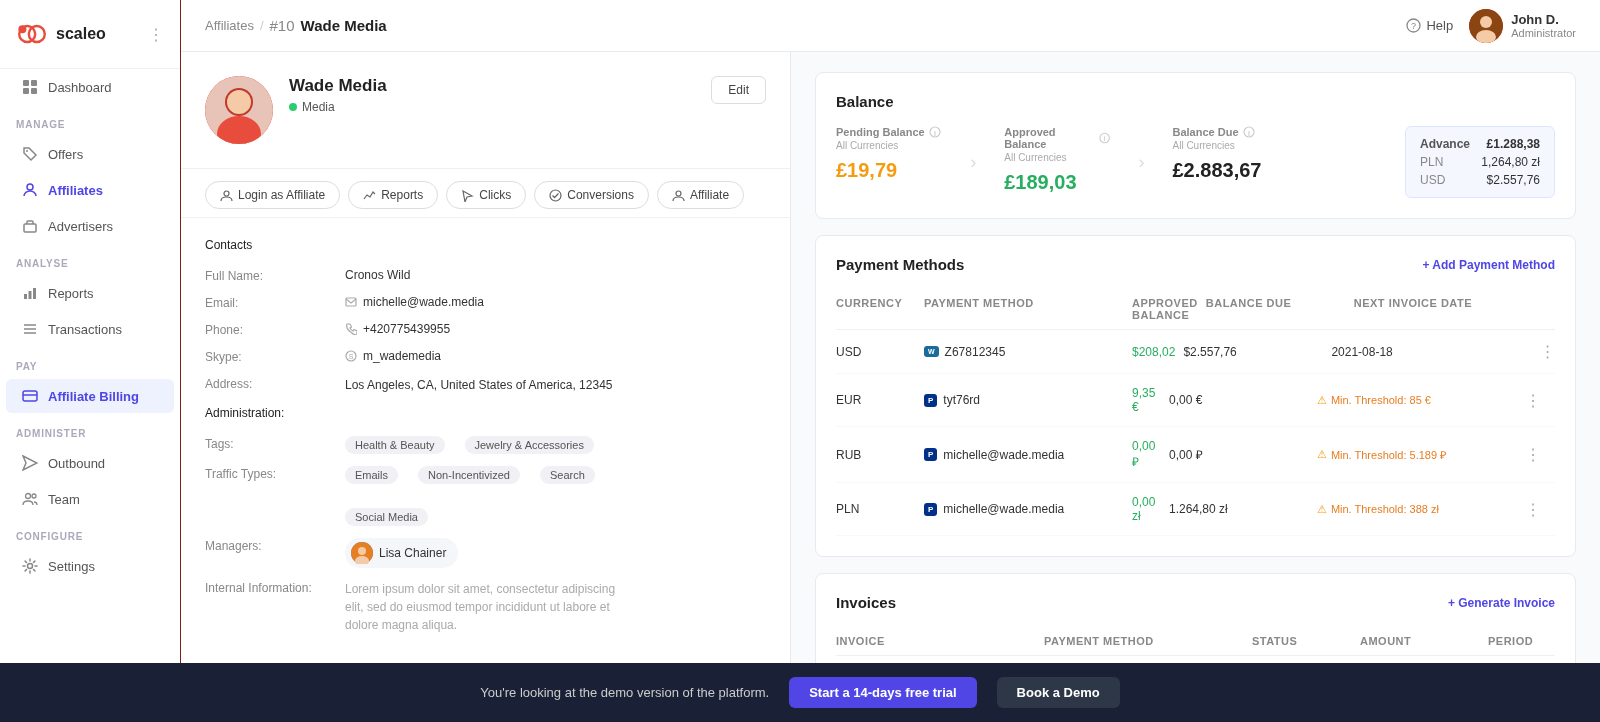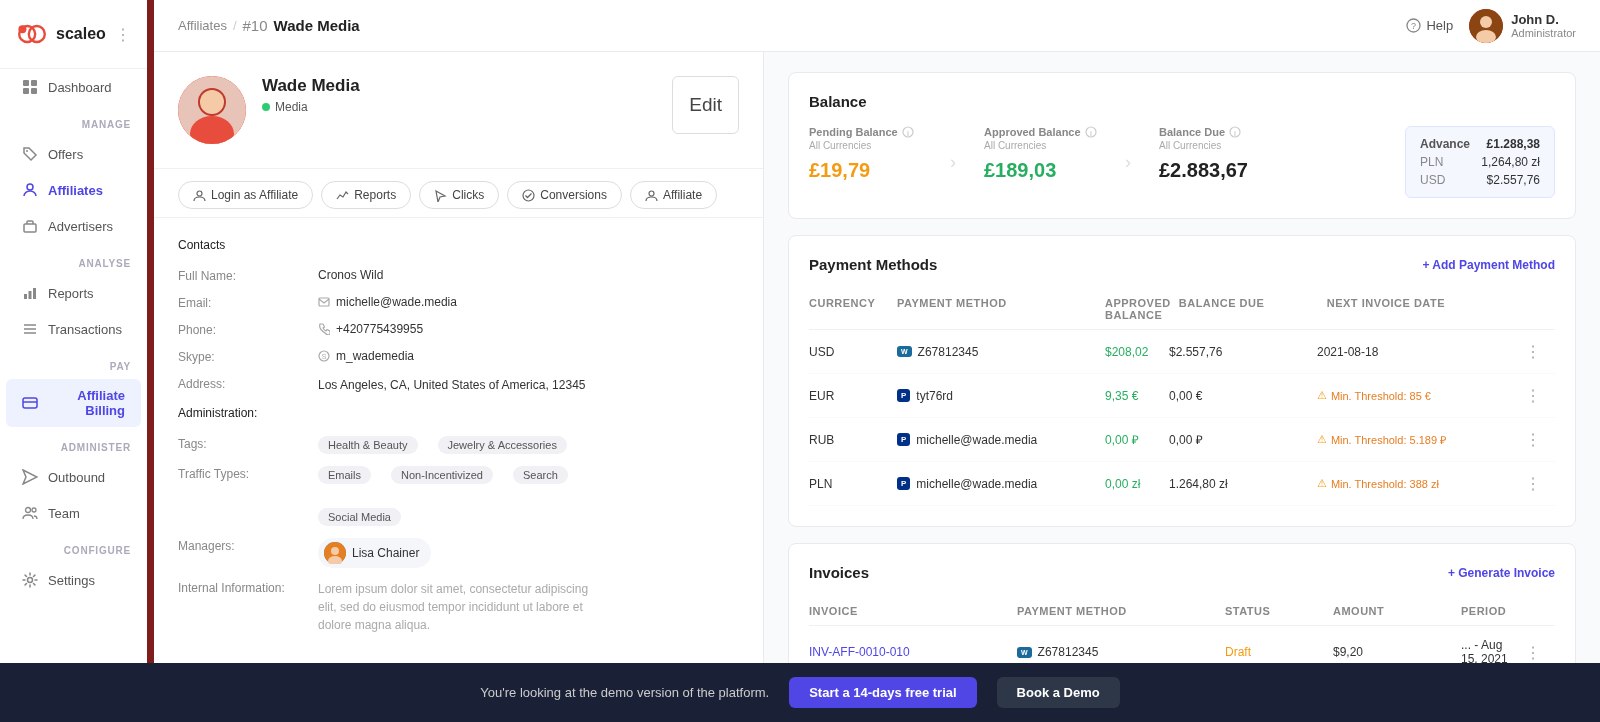--- a/index.html
+++ b/index.html
@@ -1,19 +1,19 @@
 <!DOCTYPE html>
 <html><head>
   <meta charset="utf-8">
   <style>
     * { box-sizing: border-box; margin: 0; padding: 0; }
     body { font-family: -apple-system, BlinkMacSystemFont, 'Segoe UI', sans-serif; font-size: 13px; background: #f5f6fa; color: #333; display: flex; height: 722px; overflow: hidden; }
 
     
-    .sidebar { width: 154px; background: #fff; border-right: 7px solid #7f1d1d; display: flex; flex-direction: column; height: 100%; flex-shrink: 0; text-align: right; }
+    .sidebar { width: 181px; background: #fff; border-right: 1px solid #7f1d1d; display: flex; flex-direction: column; height: 100%; flex-shrink: 0; }
     .sidebar-logo { padding: 18px 16px; display: flex; align-items: center; gap: 8px; border-bottom: 1px solid #f0f0f0; }
     .logo-icon { width: 32px; height: 32px; }
     .sidebar-toggle { margin-left: auto; color: #aaa; cursor: pointer; font-size: 16px; }
     .sidebar-section-label { font-size: 10px; font-weight: 700; color: #aab; text-transform: uppercase; letter-spacing: 0.8px; padding: 14px 16px 6px; }
     .sidebar-item { display: flex; align-items: center; gap: 10px; padding: 9px 16px; cursor: pointer; color: #555; font-size: 13px; border-radius: 6px; margin: 1px 6px; }
     .sidebar-item.active { background: #eef2ff; color: #4f46e5; font-weight: 600; }
     .sidebar-item .item-icon { width: 16px; height: 16px; flex-shrink: 0; }
 
     
     .main { flex: 1; display: flex; flex-direction: column; overflow: hidden; }
@@ -35,21 +35,21 @@
     .content { flex: 1; display: flex; overflow: hidden; }
 
     
     .left-panel { width: 610px; background: #fff; border-right: 1px solid #e8eaf0; overflow-y: auto; flex-shrink: 0; }
     .profile-header { padding: 24px; display: flex; align-items: flex-start; gap: 16px; border-bottom: 1px solid #f0f0f0; }
     .profile-avatar { width: 68px; height: 68px; border-radius: 50%; background: #e74c3c; overflow: hidden; flex-shrink: 0; }
     .profile-info { flex: 1; }
     .profile-name { font-size: 17px; font-weight: 700; color: #222; margin-bottom: 4px; }
     .profile-status { display: flex; align-items: center; gap: 5px; font-size: 12px; color: #555; }
     .status-dot { width: 8px; height: 8px; border-radius: 50%; background: #2ecc71; }
-    .edit-btn { margin-left: auto; padding: 17px 16px; border: 1px solid #ddd; border-radius: 6px; background: #fff; color: #444; cursor: pointer; font-size: 19px; }
+    .edit-btn { margin-left: auto; padding: 6px 16px; border: 1px solid #ddd; border-radius: 6px; background: #fff; color: #444; cursor: pointer; font-size: 12px; }
     .action-tabs { padding: 12px 24px 8px; display: flex; flex-wrap: wrap; gap: 8px; border-bottom: 1px solid #f0f0f0; }
     .action-tab { display: flex; align-items: center; gap: 5px; padding: 6px 14px; border: 1px solid #ddd; border-radius: 20px; font-size: 12px; color: #444; cursor: pointer; background: #fff; }
 
     
     .contacts-section { padding: 20px 24px; }
     .section-title { font-size: 12px; font-weight: 400; color: #222; margin-bottom: 16px; }
     .contact-row { display: flex; align-items: flex-start; gap: 0; margin-bottom: 12px; }
     .contact-label { width: 140px; color: #888; font-size: 12px; flex-shrink: 0; padding-top: 1px; }
     .contact-value { color: #333; font-size: 12px; display: flex; align-items: center; gap: 6px; }
 

